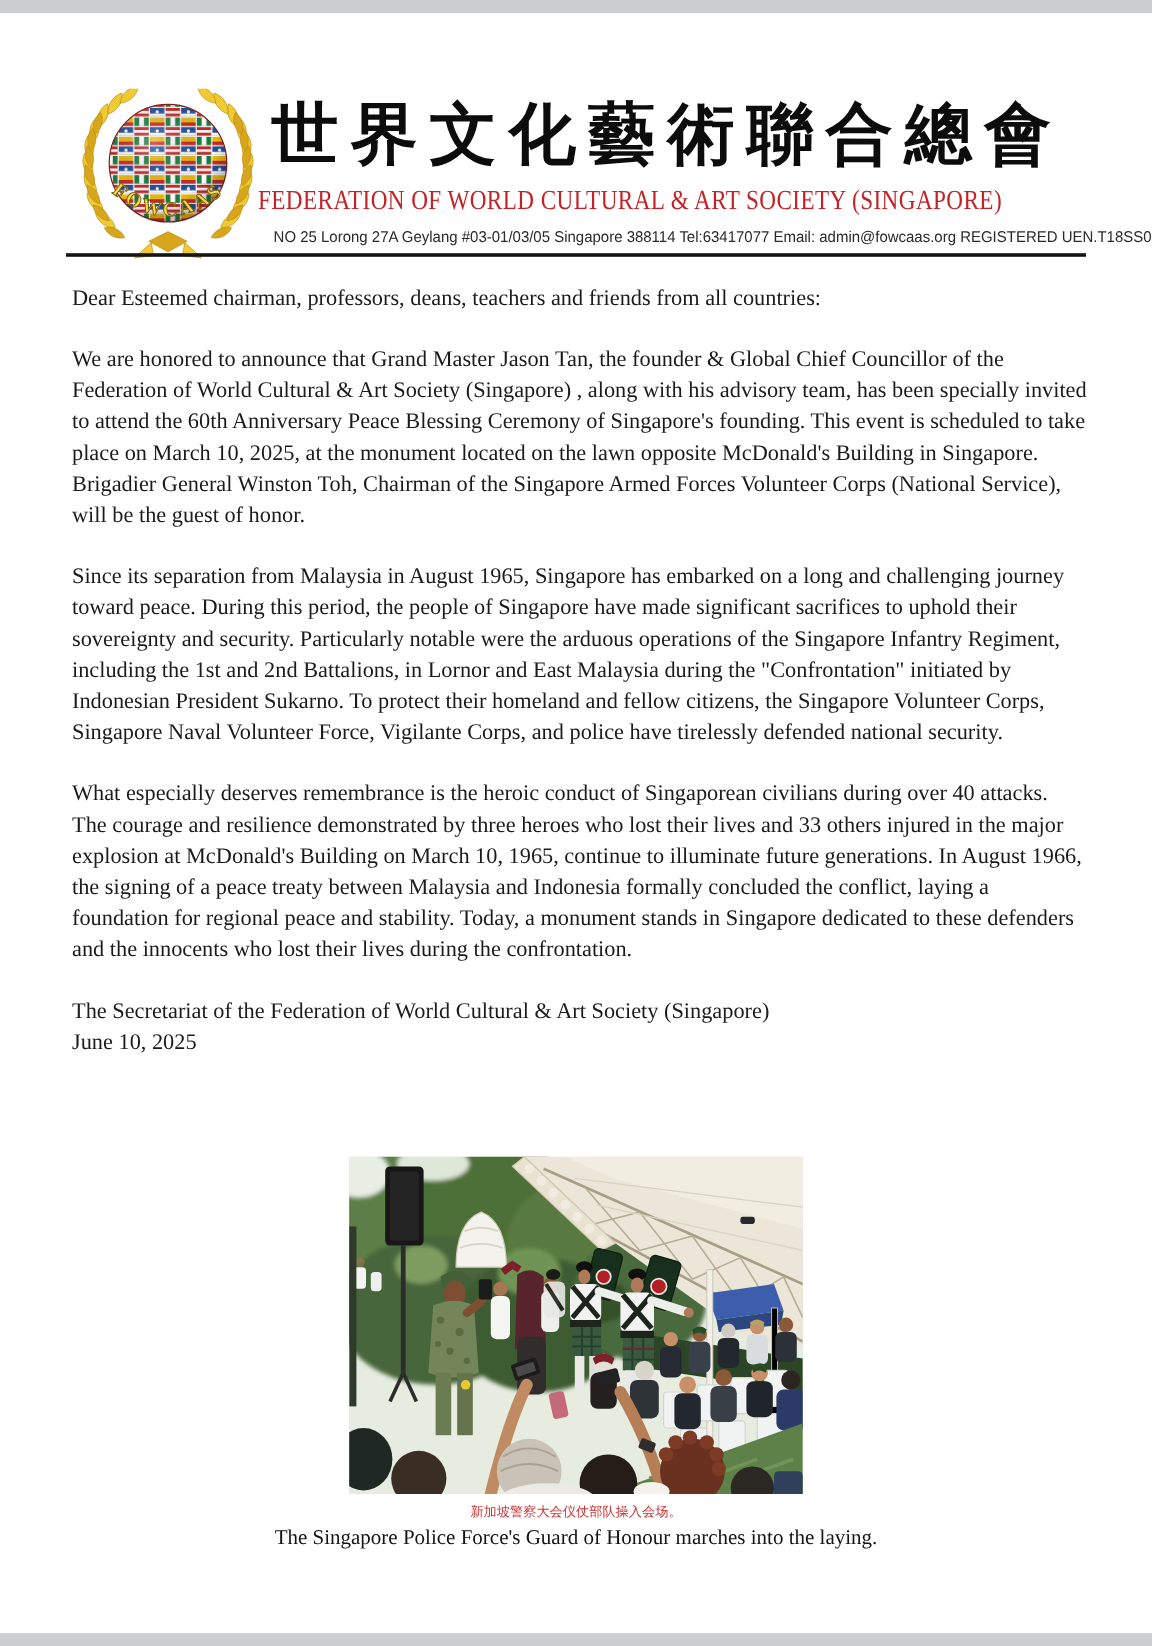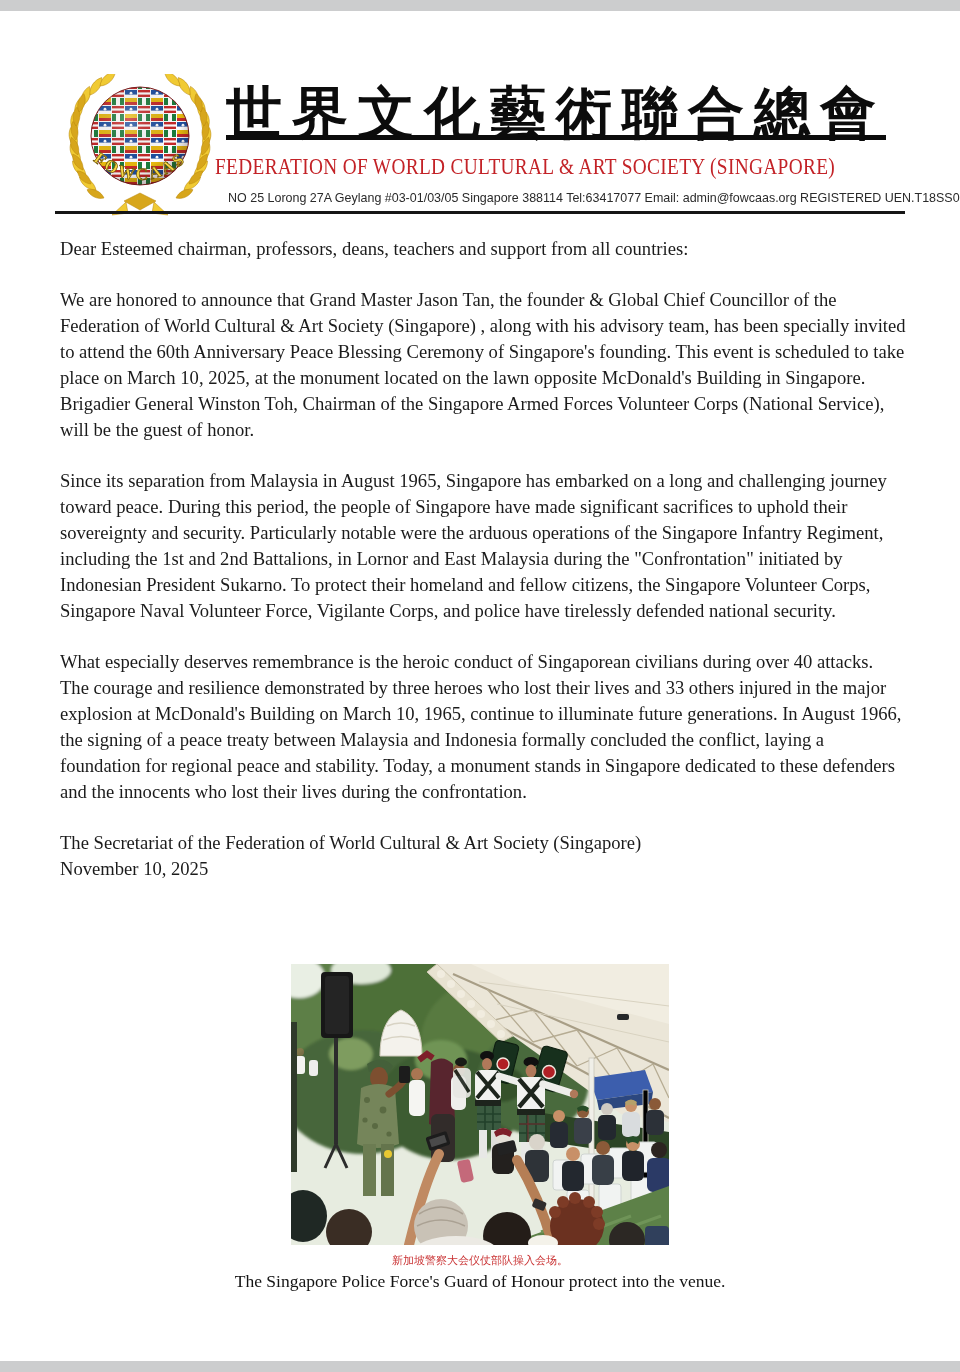--- a/index.html
+++ b/index.html
@@ -6,21 +6,21 @@
   .page{position:relative;width:960px;height:1372px;background:#ffffff;overflow:hidden;
         font-family:"Liberation Serif",serif;color:#1b1b1b;}
   .edge-strip{position:absolute;left:0;width:960px;height:11px;background:#cccdce;}
   .edge-strip.top{top:0;}
   .edge-strip.bottom{top:1361px;}
 
   
   .logo{position:absolute;left:60px;top:74px;width:160px;height:142px;}
   .cjk-title{position:absolute;left:226px;top:80px;width:690px;white-space:nowrap;
              font-family:"Liberation Serif",serif;font-weight:600;font-size:56px;
-             letter-spacing:10px;color:#0c0c0c;line-height:66px;text-decoration:underline;}
+             letter-spacing:10px;color:#0c0c0c;line-height:66px;}
   .en-title{position:absolute;left:215px;top:154px;white-space:nowrap;
             font-size:23px;font-weight:400;color:#c32227;
             transform:scaleX(0.84);transform-origin:left top;letter-spacing:0.4px;}
   .address{position:absolute;left:228px;top:190px;white-space:nowrap;
            font-family:"Liberation Sans",sans-serif;font-size:13px;color:#2a2a2a;
            transform:scaleX(0.96);transform-origin:left top;}
   .head-rule{position:absolute;left:55px;top:211px;width:850px;height:3px;background:#151515;}
 
   
   .letter-body{position:absolute;left:60px;top:236px;width:846px;
@@ -115,26 +115,26 @@
       <textPath href="#fow-arc" startOffset="50%" text-anchor="middle">FOWCAAS</textPath>
     </text>
   </svg>
 
   <div class="cjk-title">世界文化藝術聯合總會</div>
   <div class="en-title">FEDERATION OF WORLD CULTURAL &amp; ART SOCIETY (SINGAPORE)</div>
   <div class="address">NO 25 Lorong 27A Geylang #03-01/03/05 Singapore 388114 Tel:63417077 Email: admin@fowcaas.org REGISTERED UEN.T18SS0013L</div>
   <div class="head-rule"></div>
 
   <main class="letter-body">
-    <p>Dear Esteemed chairman, professors, deans, teachers and support from all countries:</p>
+    <p>Dear Esteemed chairman, professors, deans, teachers and friends from all countries:</p>
     <p>We are honored to announce that Grand Master Jason Tan, the founder &amp; Global Chief Councillor of the Federation of World Cultural &amp; Art Society (Singapore) , along with his advisory team, has been specially invited to attend the 60th Anniversary Peace Blessing Ceremony of Singapore's founding. This event is scheduled to take place on March 10, 2025, at the monument located on the lawn opposite McDonald's Building in Singapore. Brigadier General Winston Toh, Chairman of the Singapore Armed Forces Volunteer Corps (National Service), will be the guest of honor.</p>
     <p>Since its separation from Malaysia in August 1965, Singapore has embarked on a long and challenging journey toward peace. During this period, the people of Singapore have made significant sacrifices to uphold their sovereignty and security. Particularly notable were the arduous operations of the Singapore Infantry Regiment, including the 1st and 2nd Battalions, in Lornor and East Malaysia during the "Confrontation" initiated by Indonesian President Sukarno. To protect their homeland and fellow citizens, the Singapore Volunteer Corps, Singapore Naval Volunteer Force, Vigilante Corps, and police have tirelessly defended national security.</p>
     <p>What especially deserves remembrance is the heroic conduct of Singaporean civilians during over 40 attacks. The courage and resilience demonstrated by three heroes who lost their lives and 33 others injured in the major explosion at McDonald's Building on March 10, 1965, continue to illuminate future generations. In August 1966, the signing of a peace treaty between Malaysia and Indonesia formally concluded the conflict, laying a foundation for regional peace and stability. Today, a monument stands in Singapore dedicated to these defenders and the innocents who lost their lives during the confrontation.</p>
     <div class="sig-line">The Secretariat of the Federation of World Cultural &amp; Art Society (Singapore)</div>
-    <div class="sig-line">November 10, 2025</div>
+    <div class="sig-line">June 10, 2025</div>
   </main>
 
   <figure class="photo-figure">
     <svg width="378" height="281" viewBox="0 0 378 281">
       <defs>
         <filter id="soft">
             <feGaussianBlur stdDeviation="1.6"></feGaussianBlur>
           </filter>
       </defs>
       <rect width="378" height="281" fill="#e7ece0"></rect>
@@ -368,17 +368,17 @@
             <circle cx="306" cy="248" r="6"></circle>
             <circle cx="308" cy="260" r="6"></circle>
         </g>
         <ellipse cx="252" cy="279" rx="15" ry="8" fill="#f4f2ea"></ellipse>
         <ellipse cx="165" cy="288" rx="42" ry="16" fill="#eceae4"></ellipse>
         <circle cx="336" cy="276" r="18" fill="#2c2824"></circle>
         <rect x="354" y="262" width="24" height="22" rx="4" fill="#30405c"></rect>
       </g>
     </svg>
     <figcaption class="caption-zh">新加坡警察大会仪仗部队操入会场。</figcaption>
-    <figcaption class="caption-en">The Singapore Police Force's Guard of Honour protect into the venue.</figcaption>
+    <figcaption class="caption-en">The Singapore Police Force's Guard of Honour marches into the laying.</figcaption>
   </figure>
 
   <div class="edge-strip bottom"></div>
 </div>
 
 </body></html>

